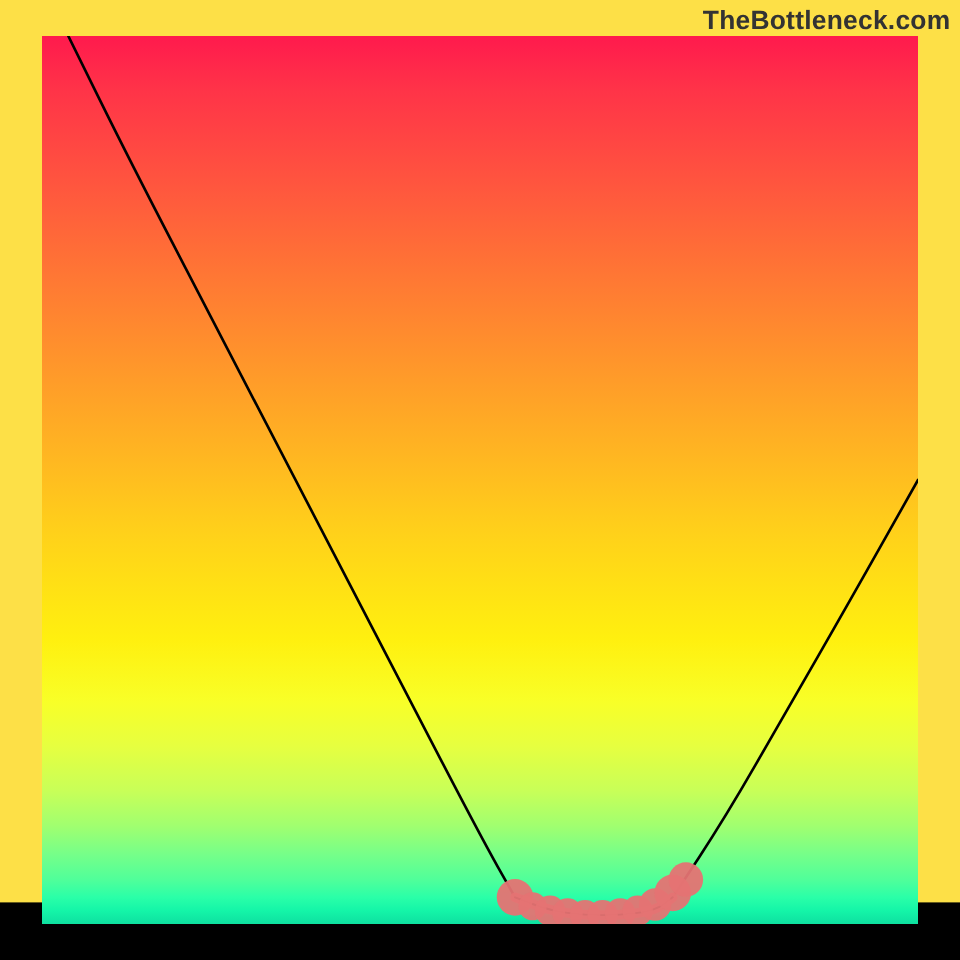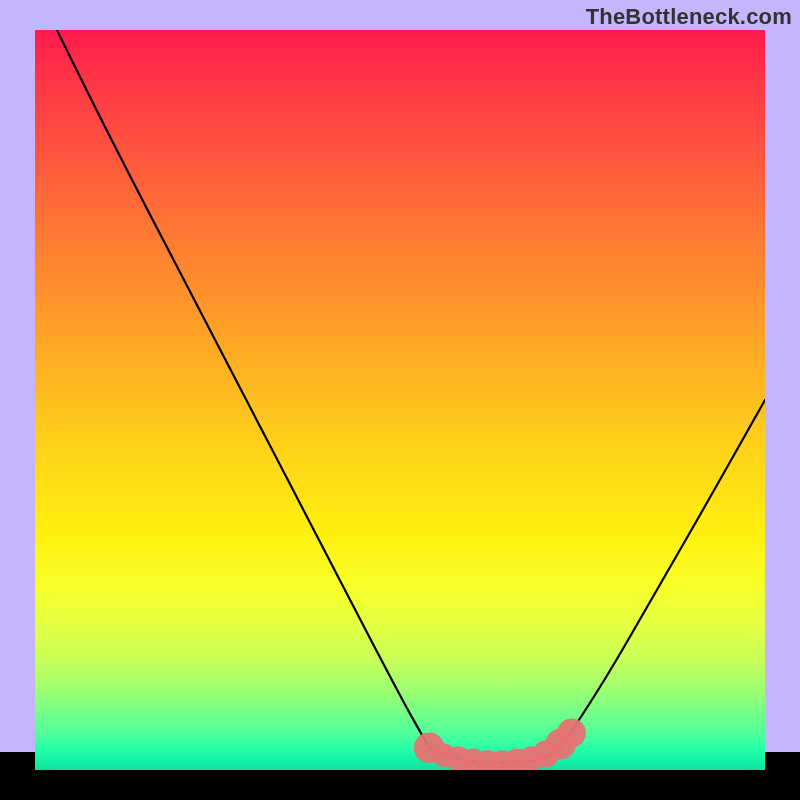--- a/index.html
+++ b/index.html
@@ -10,21 +10,21 @@
     background: #000;
     overflow: hidden;
     font-family: Arial, Helvetica, sans-serif;
   }
   .frame {
     position: absolute;
     left: 0;
     top: 0;
     width: 800px;
     height: 752px;
-    background: #c4b5fd;
+    background: #fde047;
   }
   .plot-bg {
     position: absolute;
     left: 35px;
     top: 30px;
     width: 730px;
     height: 740px;
     background: linear-gradient(to bottom,
       #ff1a4d 0%,
       #ff3348 6%,

